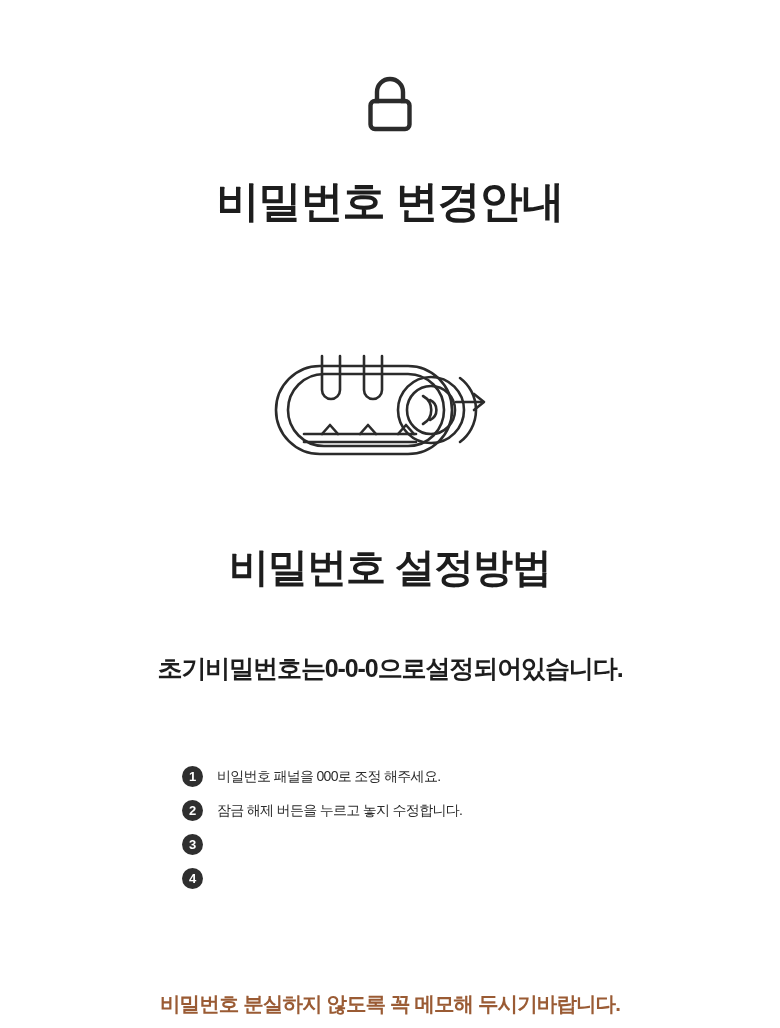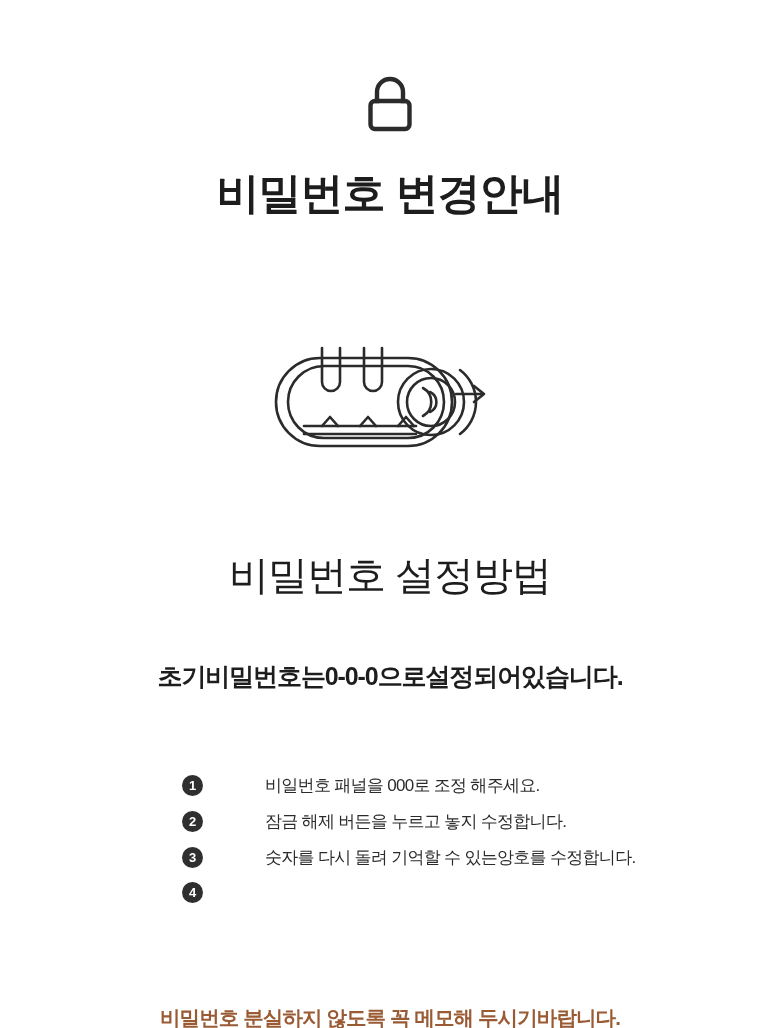--- a/index.html
+++ b/index.html
@@ -27,21 +27,21 @@
 
   
   .padlock-icon {
     width: 66px;
     height: 66px;
     display: block;
   }
 
   
   .main-title {
-    margin-top: 32px;
+    margin-top: 40px;
     font-size: 43px;
     font-weight: 700;
     letter-spacing: -1px;
     color: #1d1d1d;
     line-height: 1.1;
     text-align: center;
   }
   .title-rule {
     margin-top: 32px;
     width: 352px;
@@ -59,23 +59,23 @@
 
   .mid-rule {
     margin-top: 42px;
     width: 62px;
     height: 1px;
     background: #b5b5b5;
   }
 
   
   .section-title {
-    margin-top: 44px;
+    margin-top: 28px;
     font-size: 40px;
-    font-weight: 400;
+    font-weight: 700;
     letter-spacing: -1px;
     color: #1d1d1d;
   }
   .section-subtitle {
     margin-top: 24px;
     font-size: 25px;
     font-weight: 700;
     letter-spacing: -1.1px;
     color: #1d1d1d;
     text-align: left;
@@ -100,25 +100,24 @@
     border-radius: 50%;
     background: #2f2f2f;
     color: #ffffff;
     font-size: 13px;
     font-weight: 700;
     line-height: 21px;
     text-align: center;
     margin-right: 14px;
   }
   .step-text {
-    font-size: 17px;
+    font-size: 14px;
     letter-spacing: -0.7px;
     color: #2b2b2b;
     white-space: nowrap;
-    margin-left: 48px;
   }
 
   
   .footer-rule {
     margin-top: 52px;
     width: 56px;
     height: 5px;
     background: #9a6a42;
     border-radius: 2px;
   }
@@ -183,21 +182,20 @@
     <div class="step-row">
       <span class="step-badge">1</span>
       <span class="step-text">비일번호 패널을 000로 조정 해주세요.</span>
     </div>
     <div class="step-row">
       <span class="step-badge">2</span>
       <span class="step-text">잠금 해제 버든을 누르고 놓지 수정합니다.</span>
     </div>
     <div class="step-row">
       <span class="step-badge">3</span>
-      <span class="step-text">숫자를 다시 돌려 기억할 수 있는앙호를 수정합니다.</span>
     </div>
     <div class="step-row">
       <span class="step-badge">4</span>
     </div>
   </div>
 
   <div class="footer-rule"></div>
   <p class="footer-note">비밀번호 분실하지 않도록 꼭 메모해 두시기바랍니다.</p>
 
 </div>

